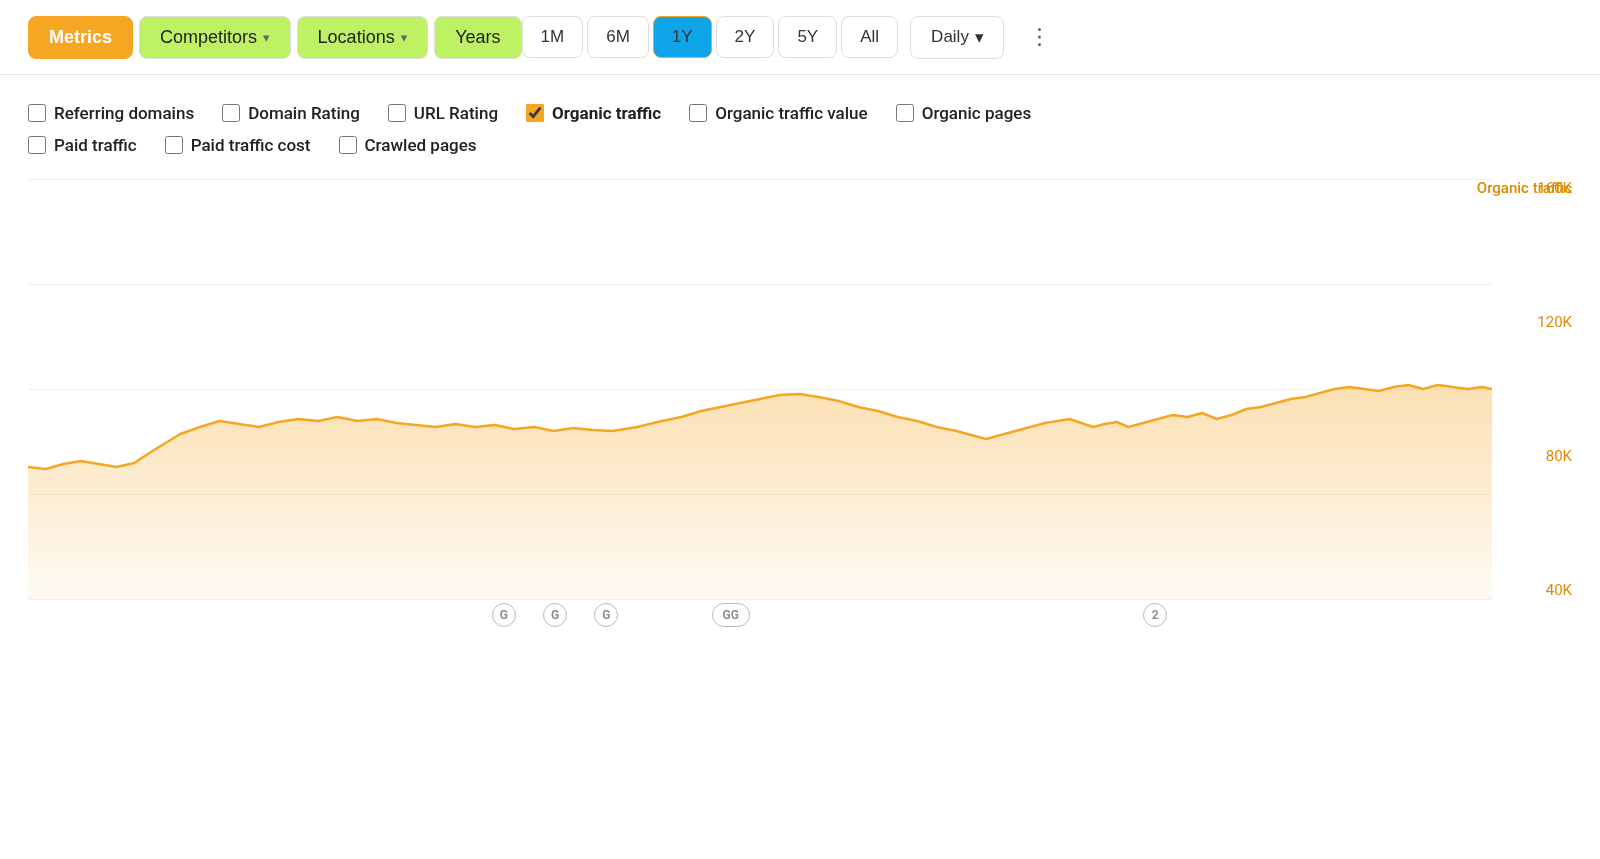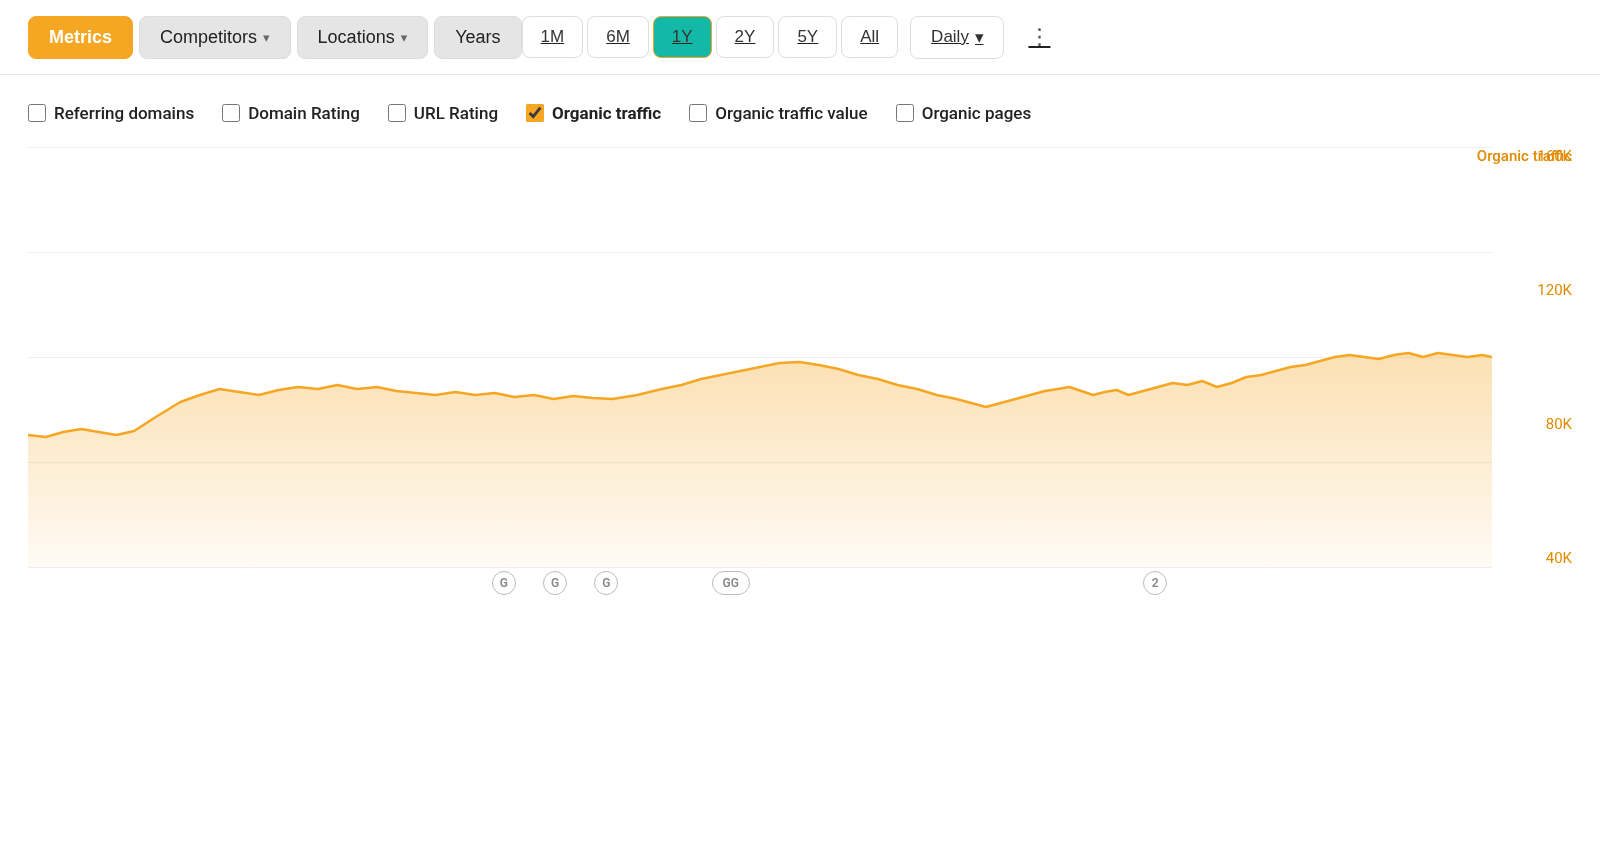--- a/index.html
+++ b/index.html
@@ -24,55 +24,54 @@
       align-items: center;
       gap: 6px;
     }
     .nav-btn {
       display: flex;
       align-items: center;
       gap: 6px;
       padding: 10px 20px;
       border: 1.5px solid #ddd;
       border-radius: 8px;
-      background: #e5e5e5;
+      background: #bef264;
       font-size: 18px;
       font-weight: 500;
       cursor: pointer;
       color: #222;
     }
     .nav-btn.active {
       background: #f5a623;
       border-color: #f5a623;
       color: #fff;
       font-weight: 600;
     }
     .nav-btn .chevron {
       font-size: 13px;
       color: #666;
     }
 
     .nav-right {
       display: flex;
       align-items: center;
       gap: 4px;
-      text-decoration: underline;
     }
     .time-btn {
       padding: 10px 18px;
       border: 1.5px solid #ddd;
       border-radius: 8px;
       background: #fff;
       font-size: 17px;
       cursor: pointer;
       color: #333;
       font-weight: 500;
     }
     .time-btn.selected {
-      background: #14b8a6;
+      background: #0ea5e9;
       border-color: #f5a623;
       color: #333;
     }
     .daily-btn {
       display: flex;
       align-items: center;
       gap: 6px;
       padding: 10px 20px;
       border: 1.5px solid #ddd;
       border-radius: 8px;
@@ -341,20 +340,38 @@
         <label for="chk_organic_traffic_value">Organic traffic value</label>
       </div>
 
       <div class="checkbox-item">
         <input type="checkbox" id="chk_organic_pages" style="">
         <label for="chk_organic_pages">Organic pages</label>
       </div>
 
     </div>
 
+    <div class="checkbox-row">
+
+      <div class="checkbox-item">
+        <input type="checkbox" id="chk_paid_traffic" style="">
+        <label for="chk_paid_traffic">Paid traffic</label>
+      </div>
+
+      <div class="checkbox-item">
+        <input type="checkbox" id="chk_paid_traffic_cost" style="">
+        <label for="chk_paid_traffic_cost">Paid traffic cost</label>
+      </div>
+
+      <div class="checkbox-item">
+        <input type="checkbox" id="chk_crawled_pages" style="">
+        <label for="chk_crawled_pages">Crawled pages</label>
+      </div>
+
+    </div>
   </div>
 
   <div class="chart-container">
     <span class="chart-label-top">Organic traffic</span>
 
     <div class="chart-wrapper">
 
       <div class="grid-lines">
         <div class="grid-line" style="top: 0%;"></div>
         <div class="grid-line" style="top: 25%;"></div>

